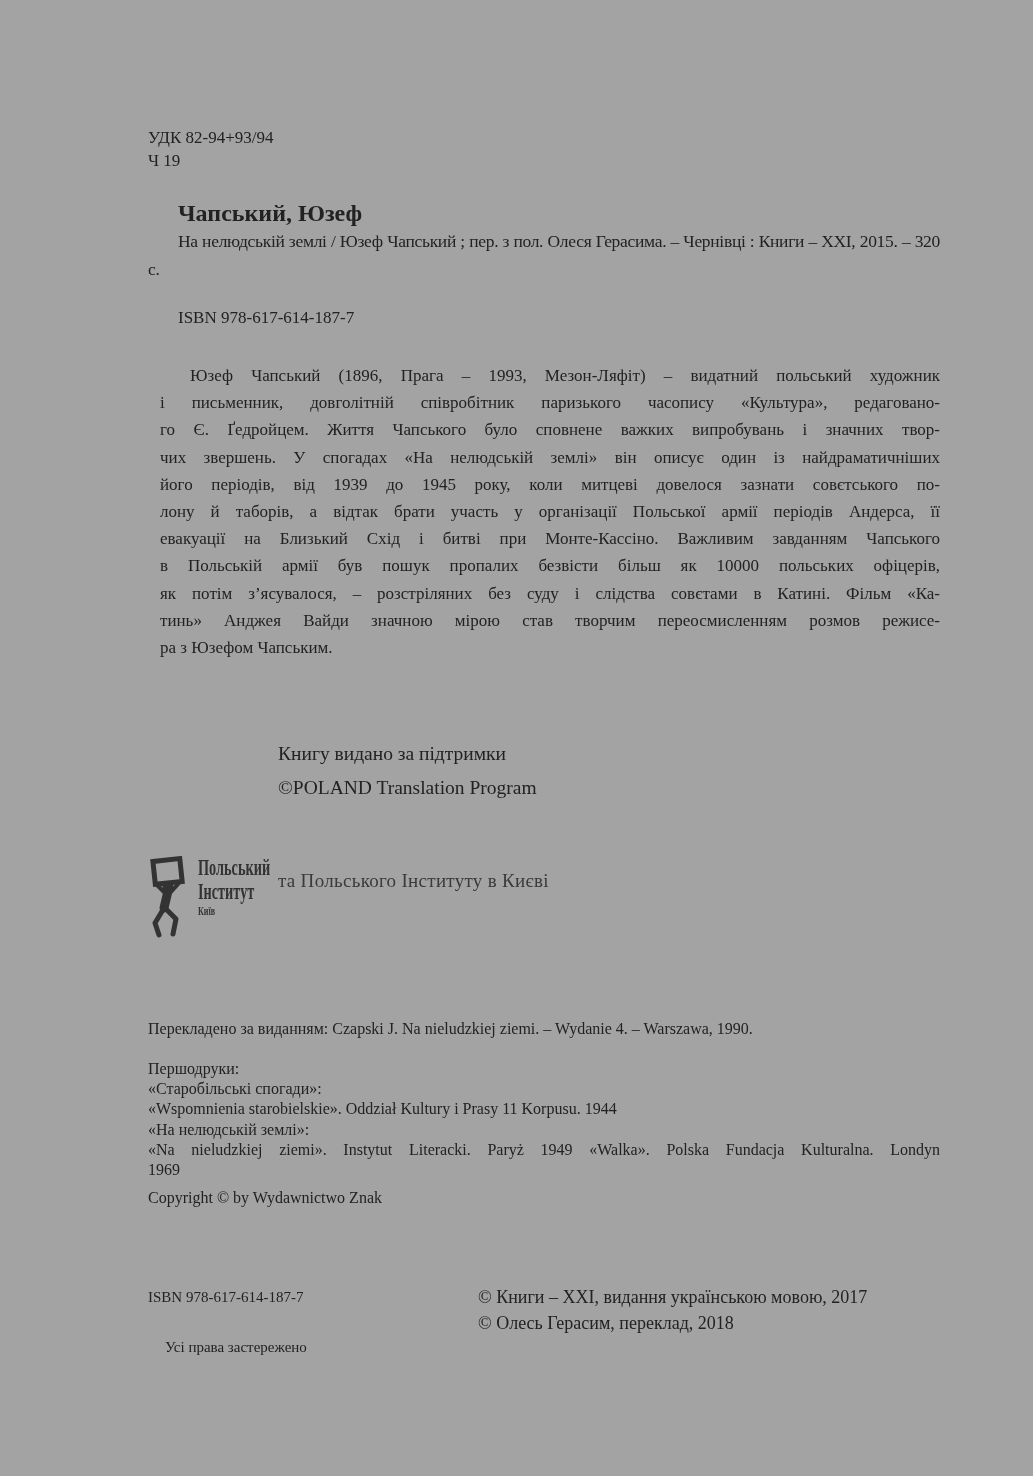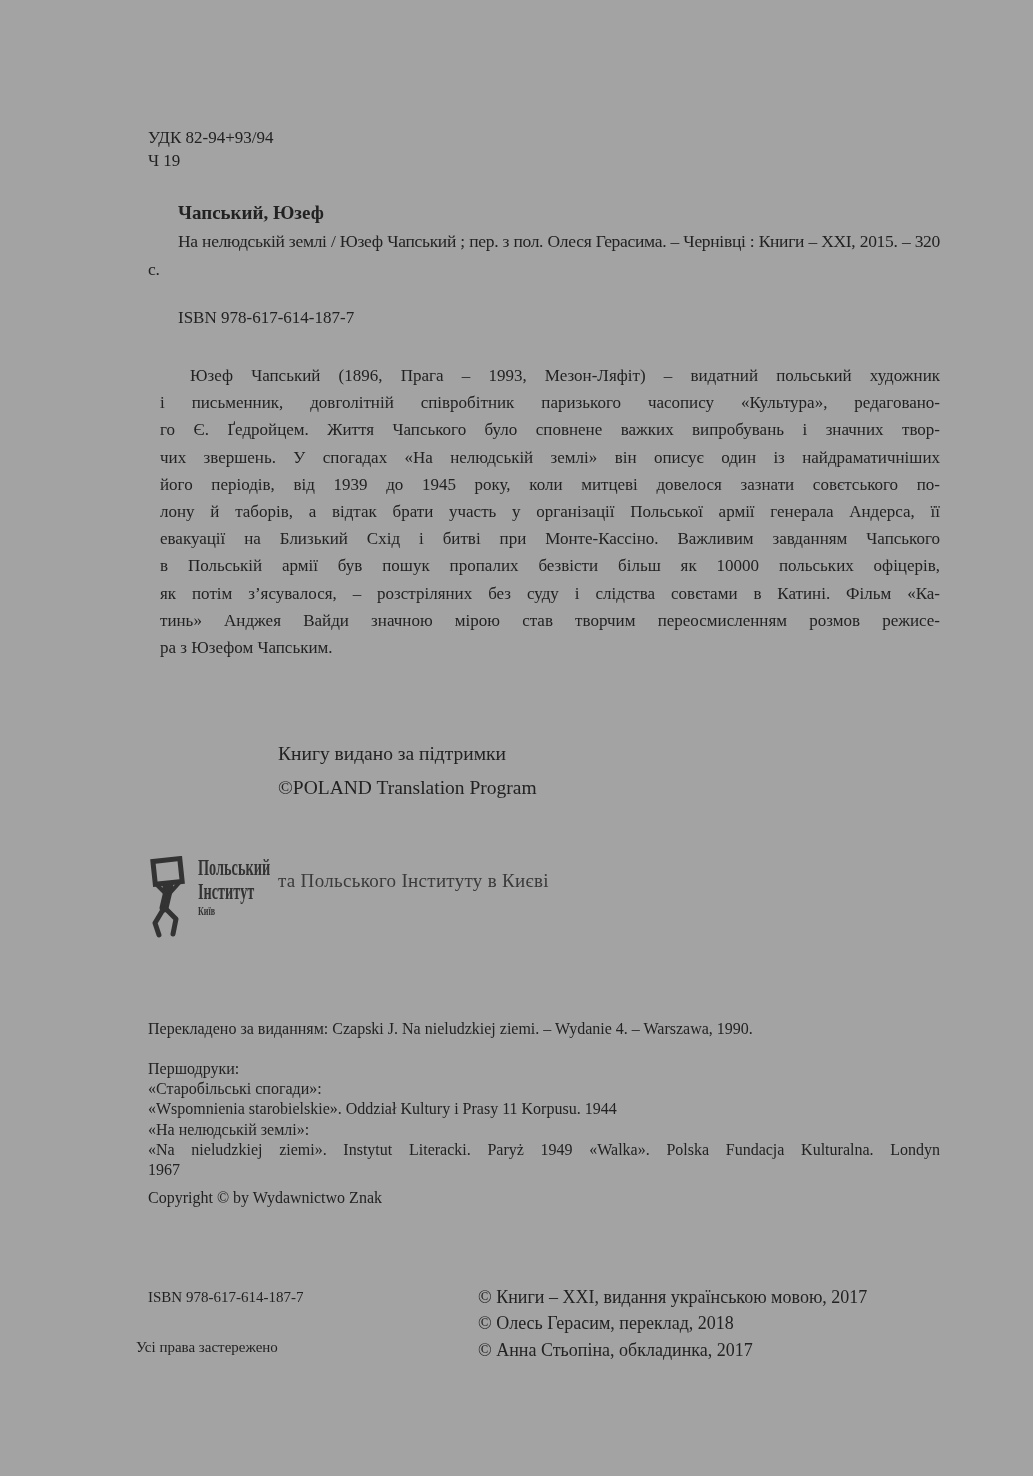--- a/index.html
+++ b/index.html
@@ -11,21 +11,21 @@
     background:#a3a3a3;
     outline:1px solid #d9d9d9;
     color:#222222;
     font-family:Liberation Serif, serif;
     overflow:hidden;
   }
   .abs { position:absolute; }
 
   .udc-block { left:148px; top:127px; font-size:17px; line-height:22.5px; }
 
-  .author { left:178px; top:201px; font-size:19px; font-weight:bold; line-height:24px; }
+  .author { left:178px; top:201px; font-size:24px; font-weight:bold; line-height:24px; }
 
   .biblio {
     left:148px; top:228px; width:792px;
     font-size:17.5px; letter-spacing:-0.3px; line-height:27.5px;
     text-align:justify; text-indent:30px;
   }
 
   .isbn-top { left:178px; top:308px; font-size:17px; }
 
   .annotation { left:148px; top:362px; width:792px; font-size:17px; }
@@ -52,21 +52,21 @@
 
   .edition-note { left:148px; top:1019px; width:792px; font-size:16px; line-height:20.2px; }
 
   .first-editions { left:148px; top:1059px; width:792px; font-size:16px; }
   .first-editions div { line-height:20.2px; }
   .fe-justified { text-align:justify; text-align-last:justify; }
 
   .copyright-znak { left:148px; top:1189px; font-size:16px;text-align:right; }
 
   .footer-isbn   { left:148px; top:1289px; font-size:15px; }
-  .footer-rights { left:136px; top:1339px; font-size:15px; }
+  .footer-rights { left:165px; top:1339px; font-size:15px; }
   .footer-credits { left:478px; top:1284px; font-size:18px; }
   .footer-credits div { line-height:26.3px; }
 </style>
 </head>
 <body>
 
 <div class="page">
 
   <div class="abs udc-block">
     <div>УДК 82-94+93/94</div>
@@ -78,21 +78,21 @@
   <p class="abs biblio">На нелюдській землі / Юзеф Чапський ; пер. з пол. Олеся Герасима. – Чернівці : Книги – XXI, 2015. – 320 с.</p>
 
   <div class="abs isbn-top">ISBN 978-617-614-187-7</div>
 
   <section class="abs annotation">
     <div class="ann-line ann-first">Юзеф Чапський (1896, Прага – 1993, Мезон-Ляфіт) – видатний польський художник</div>
     <div class="ann-line">і письменник, довголітній співробітник паризького часопису «Культура», редаговано-</div>
     <div class="ann-line">го Є. Ґедройцем. Життя Чапського було сповнене важких випробувань і значних твор-</div>
     <div class="ann-line">чих звершень. У спогадах «На нелюдській землі» він описує один із найдраматичніших</div>
     <div class="ann-line">його періодів, від 1939 до 1945 року, коли митцеві довелося зазнати совєтського по-</div>
-    <div class="ann-line">лону й таборів, а відтак брати участь у організації Польської армії генерала Андерса, її</div>
+    <div class="ann-line">лону й таборів, а відтак брати участь у організації Польської армії періодів Андерса, її</div>
     <div class="ann-line">евакуації на Близький Схід і битві при Монте-Кассіно. Важливим завданням Чапського</div>
     <div class="ann-line">в Польській армії був пошук пропалих безвісти більш як 10000 польських офіцерів,</div>
     <div class="ann-line">як потім з’ясувалося, – розстріляних без суду і слідства совєтами в Катині. Фільм «Ка-</div>
     <div class="ann-line">тинь» Анджея Вайди значною мірою став творчим переосмисленням розмов режисе-</div>
     <div class="ann-line ann-last">ра з Юзефом Чапським.</div>
   </section>
 
 
   <div class="abs support-line1">Книгу видано за підтримки</div>
   <div class="abs support-line2">©POLAND Translation Program</div>
@@ -117,27 +117,26 @@
   <div class="abs support-line3">та Польського Інституту в Києві</div>
 
   <div class="abs edition-note">Перекладено за виданням: Czapski J. Na nieludzkiej ziemi. – Wydanie 4. – Warszawa, 1990.</div>
 
   <div class="abs first-editions">
     <div>Першодруки:</div>
     <div>«Старобільські спогади»:</div>
     <div>«Wspomnienia starobielskie». Oddział Kultury i Prasy 11 Korpusu. 1944</div>
     <div>«На нелюдській землі»:</div>
     <div class="fe-justified">«Na nieludzkiej ziemi». Instytut Literacki. Paryż 1949 «Walka». Polska Fundacja Kulturalna. Londyn</div>
-    <div>1967</div>
+    <div>1969</div>
   </div>
 
   <div class="abs copyright-znak">Copyright © by Wydawnictwo Znak</div>
 
   <div class="abs footer-isbn">ISBN 978-617-614-187-7</div>
   <div class="abs footer-rights">Усі права застережено</div>
 
   <div class="abs footer-credits">
     <div>© Книги – XXI, видання українською мовою, 2017</div>
     <div>© Олесь Герасим, переклад, 2018</div>
-    <div>© Анна Стьопіна, обкладинка, 2017</div>
   </div>
 
 </div>
 
 </body></html>

